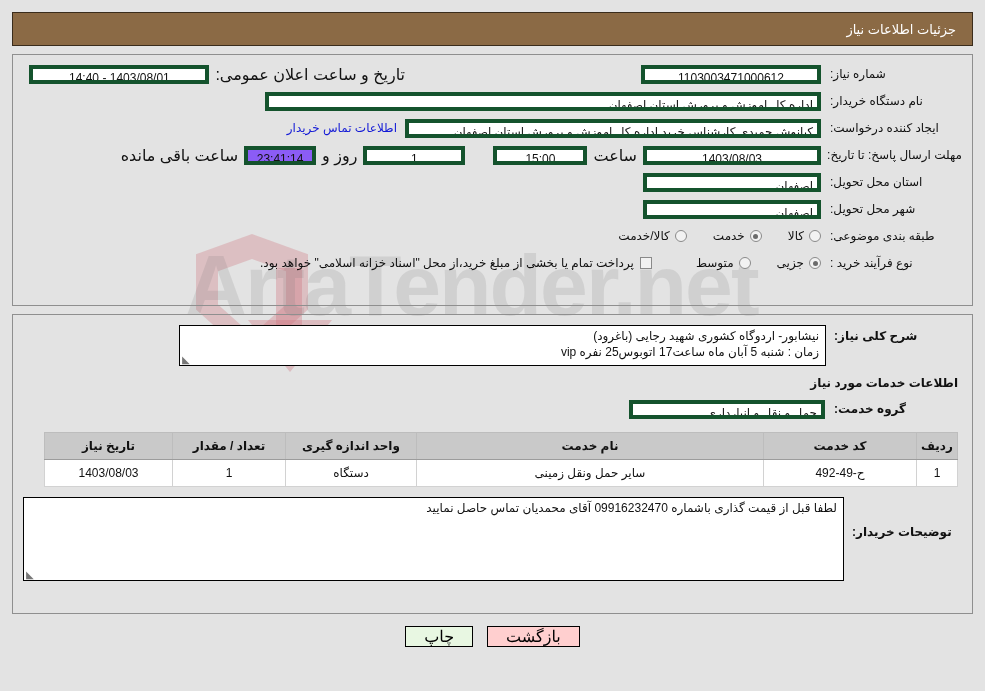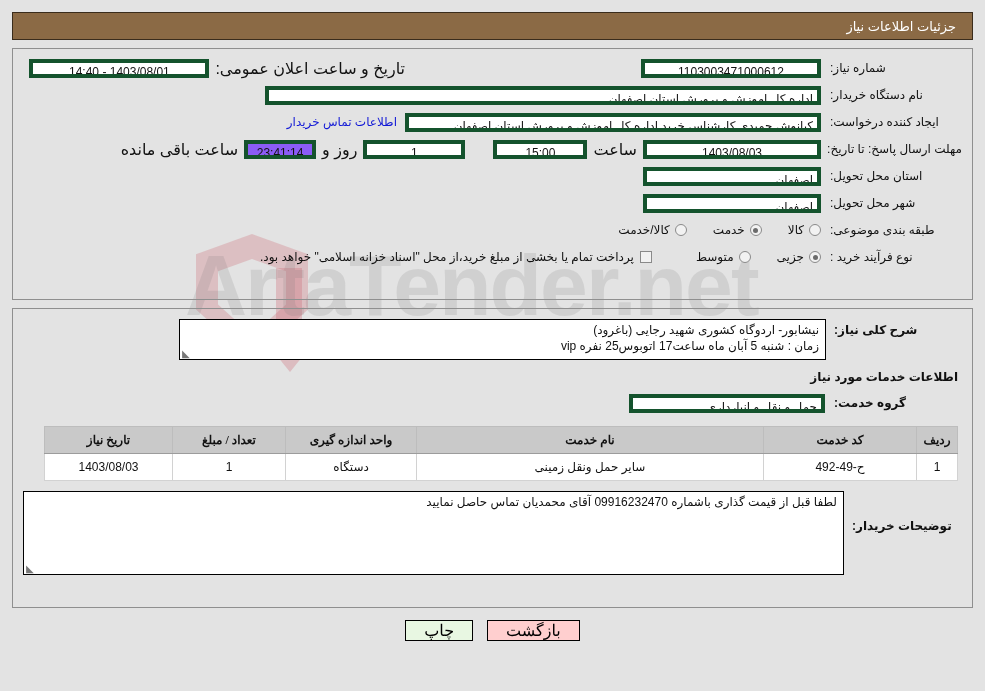--- a/index.html
+++ b/index.html
@@ -71,21 +71,21 @@
     width: 26px;
     height: 58px;
     background: rgba(205,110,120,0.33);
   }
 
   
   .page-header {
     position: relative;
     z-index: 3;
     margin: 12px 12px 0 12px;
-    height: 28px;
+    height: 34px;
     background: #8b6a45;
     border: 1px solid #3a2c1c;
     box-sizing: border-box;
     display: flex;
     align-items: center;
     justify-content: flex-start;
     padding: 0 16px;
   }
   .page-header .title {
     color: #ffffff;
@@ -264,21 +264,20 @@
   }
   table.items th {
     background: #c9c9c9;
     border: 1px solid #bdbdbd;
     border-bottom: 1px solid #9c9c9c;
     height: 24px;
     font-weight: bold;
     font-size: 12px;
     color: #111;
     text-align: center;
-    font-family: Liberation Serif, serif;
   }
   table.items td {
     background: #ffffff;
     border: 1px solid #d2d2d2;
     height: 24px;
     text-align: center;
     font-size: 12px;
     color: #111;
   }
   .col-radif { width: 38px; }
@@ -421,21 +420,21 @@
     <span class="box right" style="width:196px">حمل و نقل و انبارداری</span>
   </div>
 
   <table class="items">
     <thead>
       <tr>
         <th class="col-radif">ردیف</th>
         <th class="col-code">کد خدمت</th>
         <th class="col-name">نام خدمت</th>
         <th class="col-unit">واحد اندازه گیری</th>
-        <th class="col-qty">تعداد / مبلغ</th>
+        <th class="col-qty">تعداد / مقدار</th>
         <th class="col-date">تاریخ نیاز</th>
       </tr>
     </thead>
     <tbody>
       <tr>
         <td>1</td>
         <td>ح-49-492</td>
         <td>سایر حمل ونقل زمینی</td>
         <td>دستگاه</td>
         <td>1</td>

